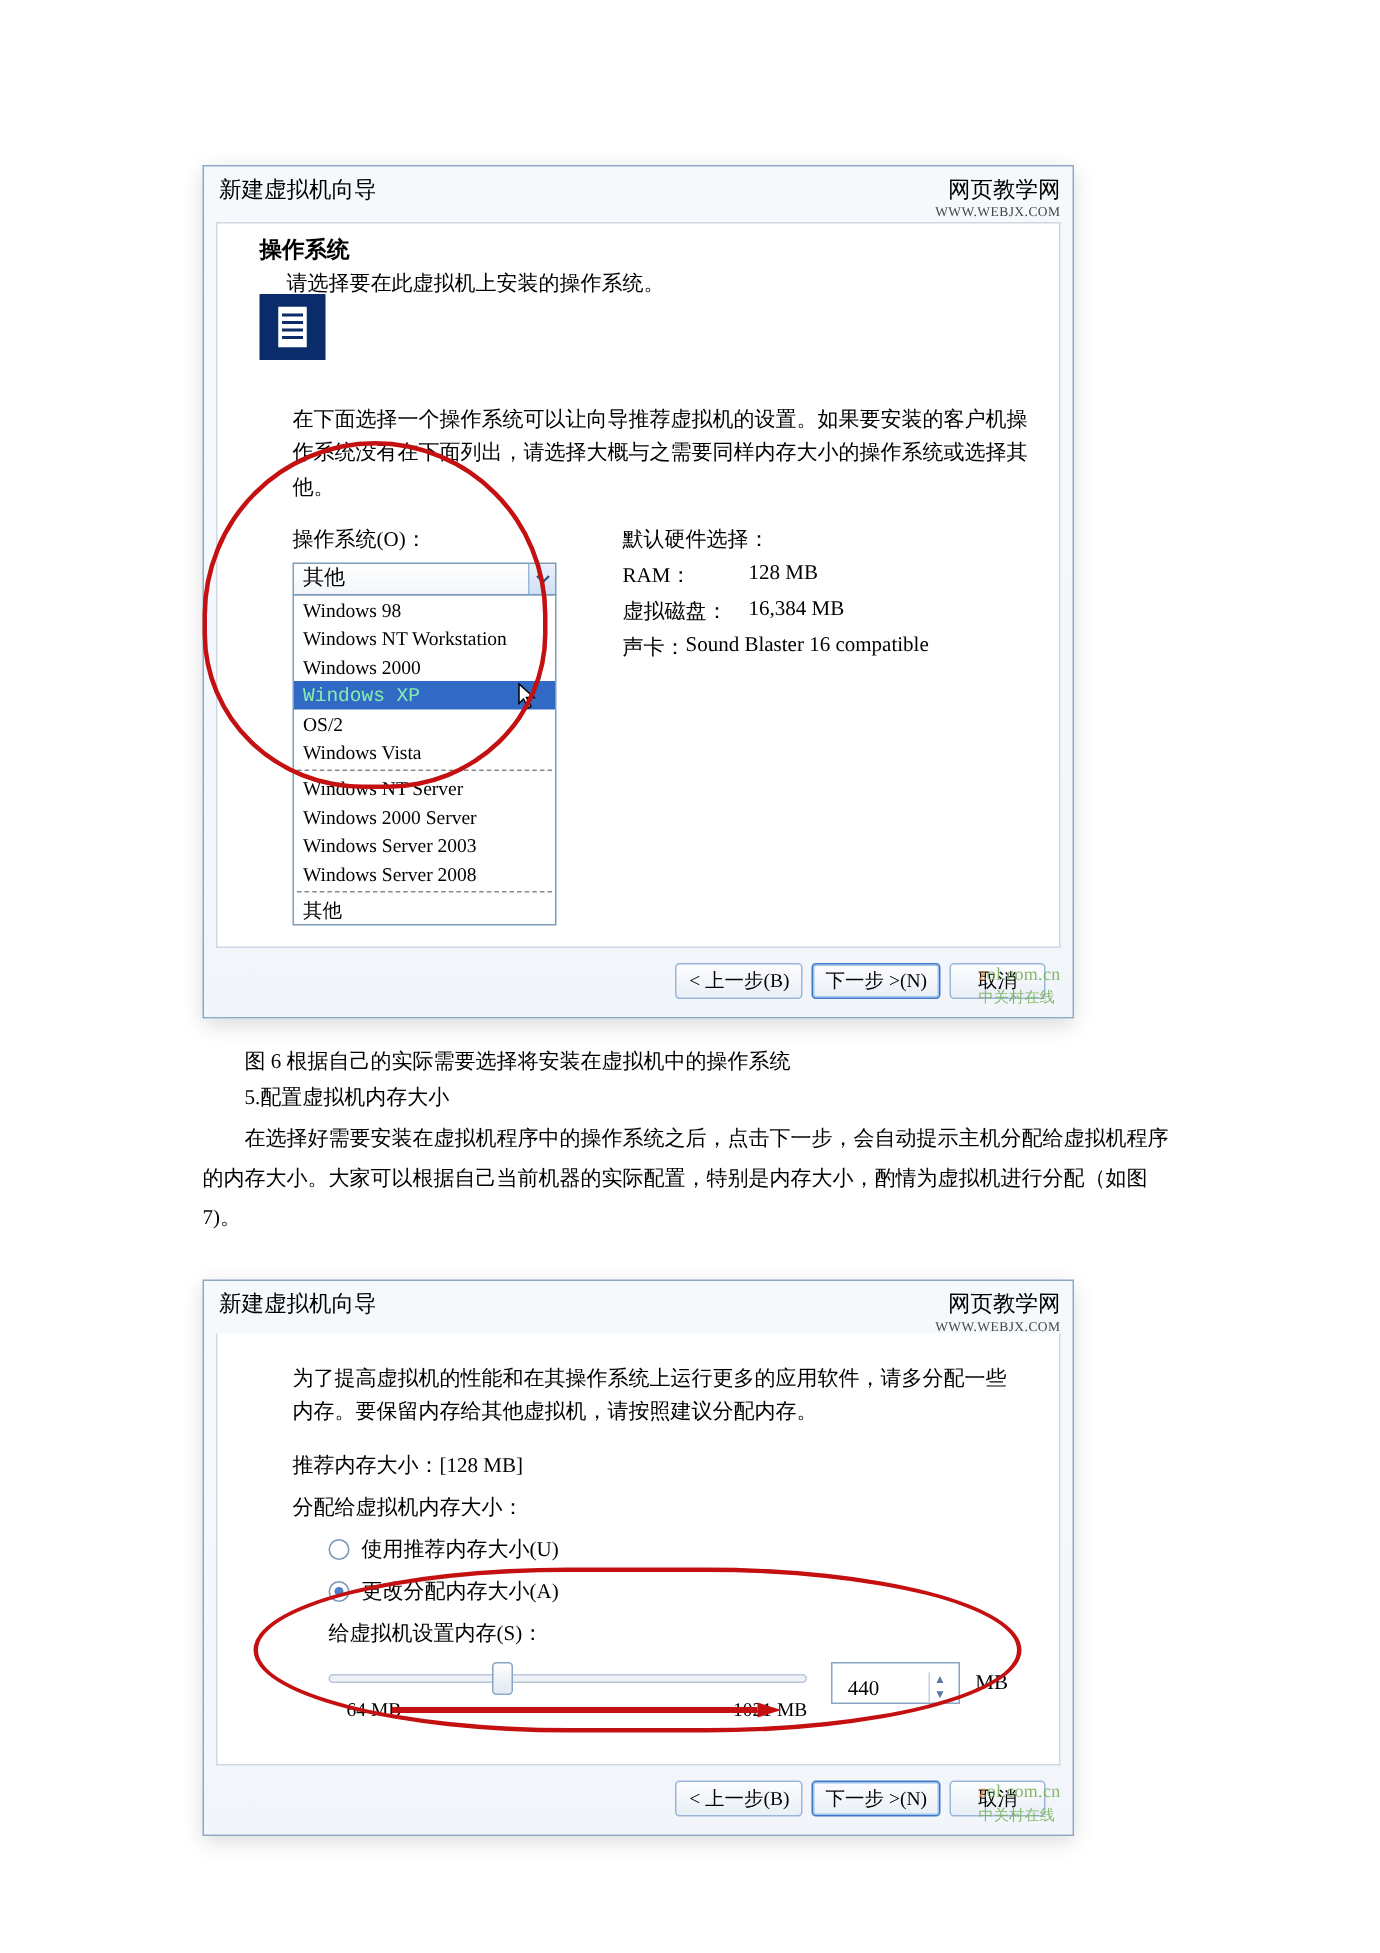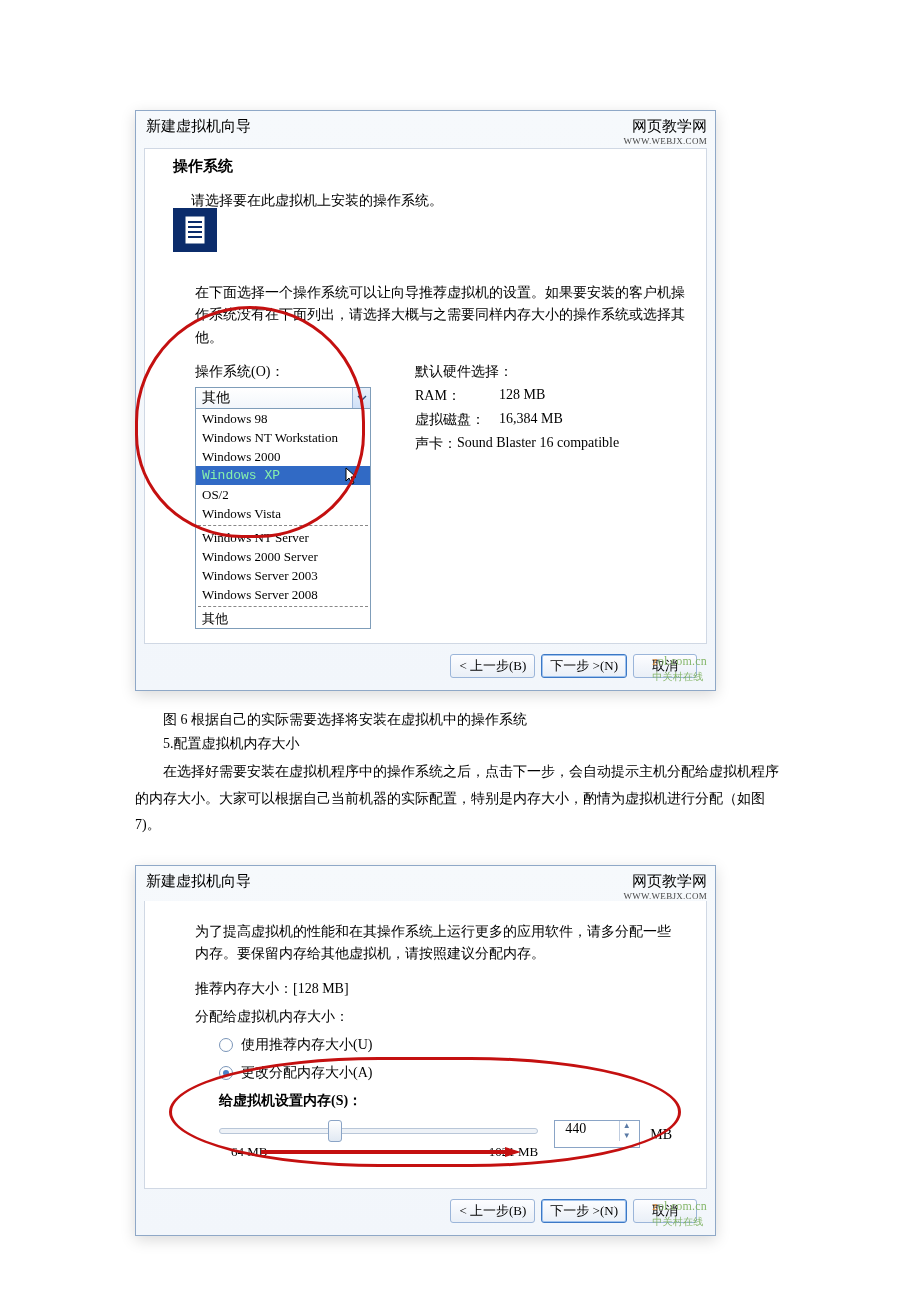--- a/index.html
+++ b/index.html
@@ -35,21 +35,21 @@
       border: 1px solid #d0d8e4;
       border-bottom: none;
       padding: 8px 14px 10px 28px;
       display: flex;
       justify-content: space-between;
       align-items: flex-start;
       flex-direction: column;
     }
     .header .txt { font-family: "SimSun", serif; }
     .header .ttl { font-weight: bold; font-size: 15px; }
-    .header .sub { font-size: 14px; margin-top: 16px; padding-left: 18px; }
+    .header .sub { font-size: 14px; margin-top: 4px; padding-left: 18px; }
     .server-icon {
       width: 44px; height: 44px;
       background: #0b2c6b;
       margin-top: -2px;
       display: flex; align-items: center; justify-content: center;
     }
     .server-icon svg { display:block; }
     .content {
       margin: 0 8px;
       background: #fff;
@@ -155,21 +155,21 @@
     .mem-opts > div { margin-bottom: 10px; }
     .radio-row { display: flex; align-items: center; gap: 8px; padding-left: 24px; }
     .rb {
       width: 14px; height: 14px; border: 1px solid #7a95b8;
       border-radius: 50%; background: #fff;
       display: inline-flex; align-items: center; justify-content: center;
     }
     .rb.sel::after {
       content: ""; width: 6px; height: 6px; border-radius: 50%; background: #4a80c6;
     }
-    .slabel { padding-left: 24px; font-weight: bold; }
+    .slabel { padding-left: 24px; }
     .slider-area {
       margin-top: 10px;
       padding: 0 8px 0 0;
       display: flex; align-items: flex-start;
       gap: 10px;
     }
     .slider {
       position: relative; flex: 1;
       height: 30px;
     }
@@ -186,21 +186,21 @@
       background: linear-gradient(#fefefe,#e1e9f3);
       border: 1px solid #8aa4c6;
       border-radius: 3px;
     }
     .slider .ticks { position:absolute; left:36px; right:6px; top:24px; display:flex; justify-content:space-between; font-size:13px; }
     .memval {
       width: 86px;
       height: 28px;
       border: 1px solid #8aa4c6;
       background: #fff;
-      display: flex; align-items: flex-start; justify-content: space-between;
+      display: flex; align-items: flex-end; justify-content: space-between;
       padding: 0 6px 0 10px;
       font-family: "SimSun", serif;
       font-size: 14px;
     }
     .spin {
       width: 14px;
       display: flex; flex-direction: column;
     }
     .spin span {
       height: 10px;

